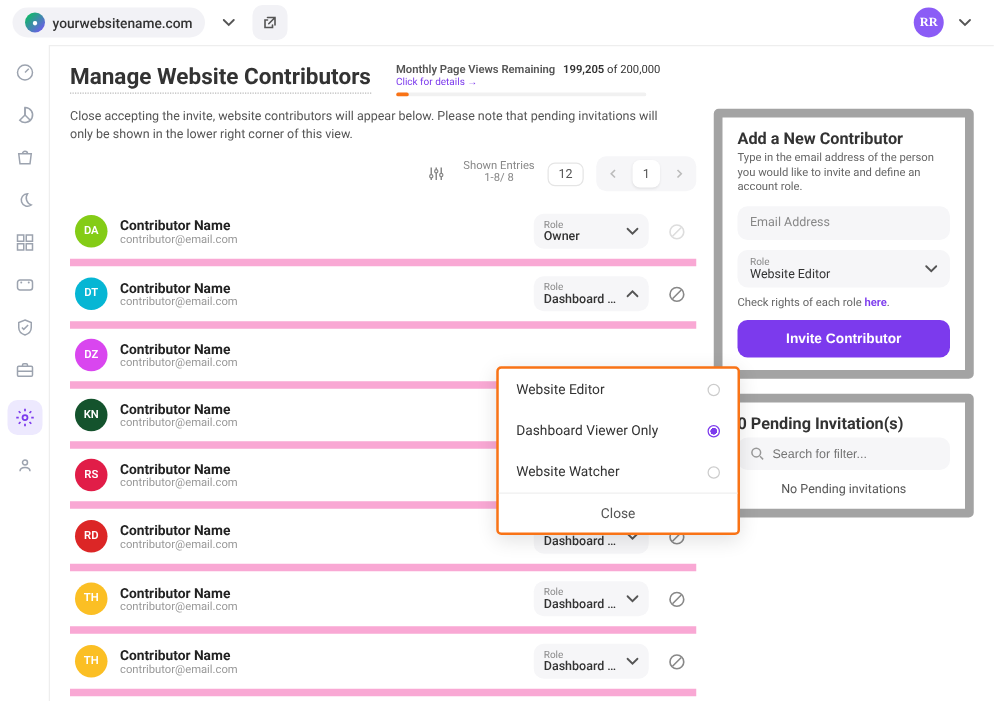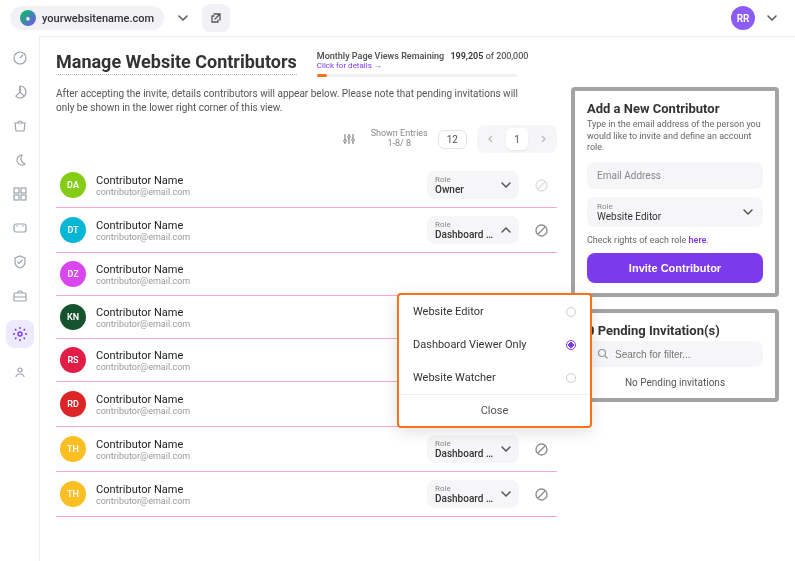--- a/index.html
+++ b/index.html
@@ -6,21 +6,21 @@
 body { font-family: -apple-system, BlinkMacSystemFont, "Segoe UI", Roboto, sans-serif; background: #fff; width: 795px; height: 561px; overflow: hidden; font-size: 12px; color: #333; }
 
 
 .topbar { height: 36px; display: flex; align-items: center; padding: 0 10px; justify-content: space-between; }
 .topbar-left { display: flex; align-items: center; gap: 6px; }
 .site-pill { display: flex; align-items: center; gap: 6px; background: #f2f2f6; border-radius: 16px; padding: 4px 10px; font-size: 11px; font-weight: 500; }
 .site-icon { width: 16px; height: 16px; border-radius: 50%; background: linear-gradient(135deg,#00c853,#7c4dff); display:flex;align-items:center;justify-content:center;color:#fff;font-size:8px;font-weight:bold; }
 .chev-btn { width: 26px; height: 26px; border-radius: 8px; display:flex;align-items:center;justify-content:center; color:#555;cursor:pointer; }
 .ext-btn { width: 28px; height: 28px; border-radius: 8px; background:#f2f2f6; display:flex;align-items:center;justify-content:center; color:#555;cursor:pointer; }
 .topbar-right { display:flex; align-items:center; gap:4px; }
-.avatar-pill { width:24px;height:24px;border-radius:50%;background:#8b5cf6;color:#fff;display:flex;align-items:center;justify-content:center;font-size:10px;font-weight:600; }
+.avatar-pill { width:24px;height:24px;border-radius:50%;background:#8b5cf6;color:#fff;display:flex;align-items:center;justify-content:center;font-size:10px;font-weight:600;font-family:Liberation Serif, serif; }
 
 
 .leftrail { position: absolute; left:0; top:36px; bottom:0; width:40px; border-right:1px solid #eee; display:flex; flex-direction:column; align-items:center; gap:14px; padding-top:12px; }
 .rail-icon { width:20px; height:20px; display:flex;align-items:center;justify-content:center; color:#9ca3af; cursor:pointer; }
 .rail-icon.active { width:28px;height:28px;border-radius:8px;background:#ede9fe;color:#7c3aed; }
 
 
 .main { position:absolute; left:40px; top:36px; right:0; bottom:0; border-top:1px solid #eee; overflow:hidden; }
 .header-row { display:flex; align-items:flex-start; padding:14px 16px 10px; gap:20px; }
 .page-title { font-size:18px; font-weight:700; border-bottom:1px dotted #bbb; padding-bottom:2px; }
@@ -42,42 +42,42 @@
 .ctrl-row { display:flex; align-items:center; justify-content:flex-end; gap:10px; margin-bottom:10px; }
 .ctrl-sliders { width:24px;height:24px; display:flex;align-items:center;justify-content:center; color:#888; }
 .shown-entries { text-align:center; font-size:9px; color:#888; line-height:1.1; }
 .entries-count { border:1px solid #e5e5e5; border-radius:6px; padding:3px 8px; font-size:10px; color:#555; }
 .pager { display:flex; align-items:center; gap:4px; background:#f6f6f8; border-radius:8px; padding:3px; }
 .pager-btn { width:22px;height:22px;border-radius:6px;display:flex;align-items:center;justify-content:center;color:#bbb; }
 .pager-num { width:22px;height:22px;border-radius:6px;background:#fff;display:flex;align-items:center;justify-content:center;font-size:10px;color:#555;box-shadow:0 1px 2px rgba(0,0,0,0.08); }
 
 
 .contrib-list { display:flex; flex-direction:column; gap:0; }
-.contrib-row { display:flex; align-items:center; padding:8px 4px; border-bottom:1px solid #f9a8d4; gap:10px; }
+.contrib-row { display:flex; align-items:center; padding:8px 4px; border-bottom:6px solid #f9a8d4; gap:10px; }
 .c-avatar { width:26px;height:26px;border-radius:50%;display:flex;align-items:center;justify-content:center;color:#fff;font-size:9px;font-weight:600; }
 .c-info { flex:1; min-width:0; }
-.c-name { font-size:11px; font-weight:400; color:#222; }
+.c-name { font-size:11px; font-weight:700; color:#222; }
 .c-email { font-size:9px; color:#999; }
 .role-pill { width:92px; background:#f6f6f8; border-radius:8px; padding:4px 8px; display:flex; align-items:center; justify-content:space-between; gap:4px; }
 .role-inner { overflow:hidden; }
 .role-label { font-size:8px; color:#888; }
 .role-val { font-size:10px; font-weight:500; color:#333; white-space:nowrap; overflow:hidden; text-overflow:ellipsis; }
 .role-chev { color:#555; flex-shrink:0; }
 .ban-icon { width:24px;height:24px;border-radius:50%;display:flex;align-items:center;justify-content:center;color:#888; }
 .ban-icon.disabled { color:#ddd; }
 
 
 .dropdown { position:absolute; background:#fff; border:2px solid #f97316; border-radius:4px; box-shadow:0 4px 16px rgba(0,0,0,0.12); width:195px; left:357px; top:256px; z-index:10; }
 .dd-item { padding:10px 14px; font-size:11px; display:flex; align-items:center; justify-content:space-between; cursor:pointer; }
 .dd-radio { width:10px;height:10px;border-radius:50%;border:1px solid #ccc; }
 .dd-radio.selected { border-color:#7c3aed; background:radial-gradient(circle,#7c3aed 45%,#fff 50%); }
 .dd-close { text-align:center; padding:9px; font-size:11px; color:#555; border-top:1px solid #f0f0f0; cursor:pointer; }
 
 
-.panel { border:4px solid #a3a3a3; border-radius:4px; padding:10px 12px; }
+.panel { border:7px solid #a3a3a3; border-radius:4px; padding:10px 12px; }
 .panel-title { font-size:13px; font-weight:700; margin-bottom:3px; }
 .panel-desc { font-size:9px; color:#666; line-height:1.3; margin-bottom:8px; }
 .input-box { background:#f6f6f8; border-radius:8px; padding:8px 10px; font-size:10px; color:#888; margin-bottom:8px; }
 .select-box { background:#f6f6f8; border-radius:8px; padding:5px 10px; display:flex; align-items:center; justify-content:space-between; margin-bottom:8px; }
 .select-inner { }
 .sel-label { font-size:8px; color:#888; }
 .sel-val { font-size:10px; color:#333; }
 .rights-txt { font-size:9px; color:#666; margin-bottom:8px; }
 .rights-txt a { color:#7c3aed; font-weight:600; text-decoration:none;text-align:right; }
 .invite-btn { width:100%; background:#7c3aed; color:#fff; border:none; border-radius:8px; padding:9px; font-size:11px; font-weight:600; cursor:pointer; }
@@ -192,21 +192,21 @@
         <span class="pv-nums"><span>199,205</span> <span style="font-weight:400">of</span> <span style="font-weight:400">200,000</span></span>
       </div>
       <div class="pv-detail">Click for details →</div>
       <div class="pv-bar"></div>
     </div>
   </div>
 
   <div class="content-row">
 
     <div class="left-col">
-      <div class="sub-desc">After accepting the invite, details contributors will appear below. Please note that pending invitations will only be shown in the lower right corner of this view.</div>
+      <div class="sub-desc">Close accepting the invite, website contributors will appear below. Please note that pending invitations will only be shown in the lower right corner of this view.</div>
 
       <div class="ctrl-row">
         <div class="ctrl-sliders">
           <svg width="14" height="14" viewBox="0 0 14 14">
               <path d="M3 2v10M7 2v10M11 2v10" stroke="currentColor" stroke-width="1.2"></path>
               <circle cx="3" cy="9" r="1.3" fill="#fff" stroke="currentColor"></circle>
               <circle cx="7" cy="5" r="1.3" fill="#fff" stroke="currentColor"></circle>
               <circle cx="11" cy="8" r="1.3" fill="#fff" stroke="currentColor"></circle>
             </svg>
         </div>

